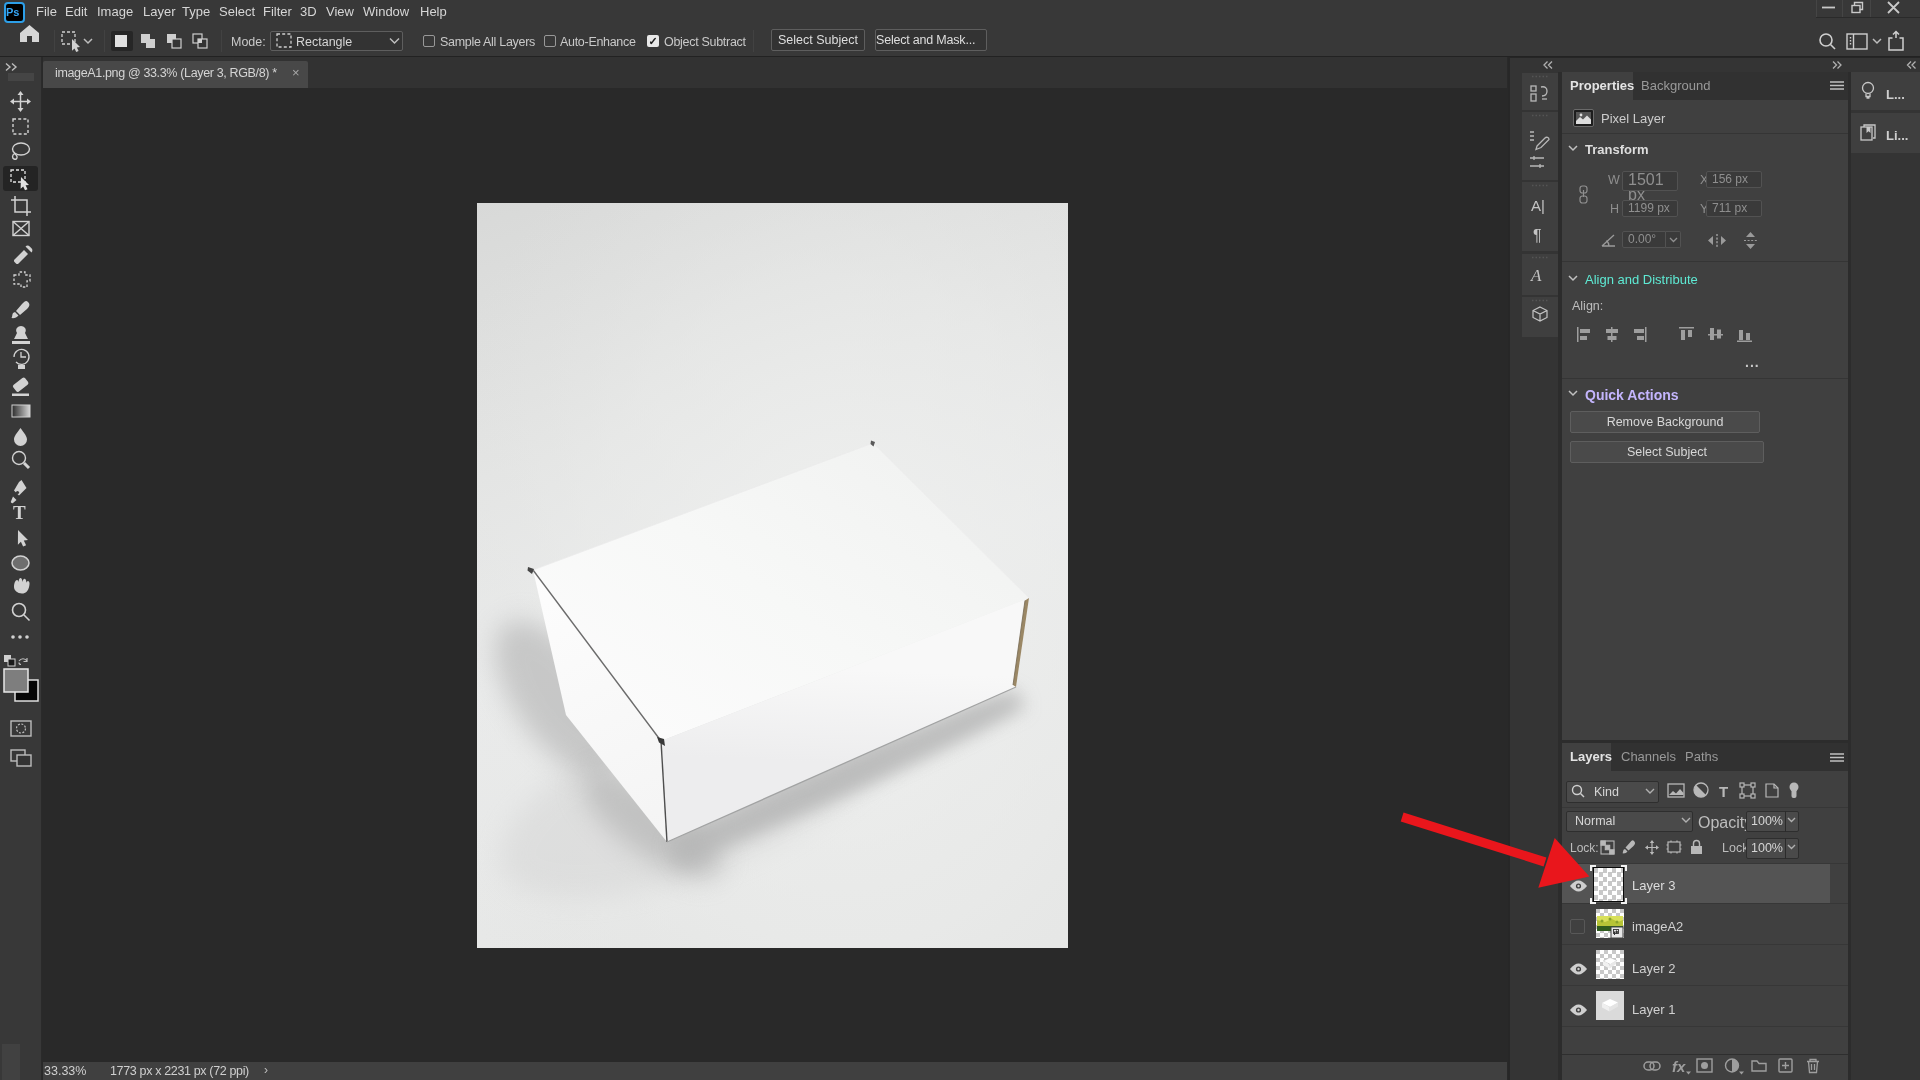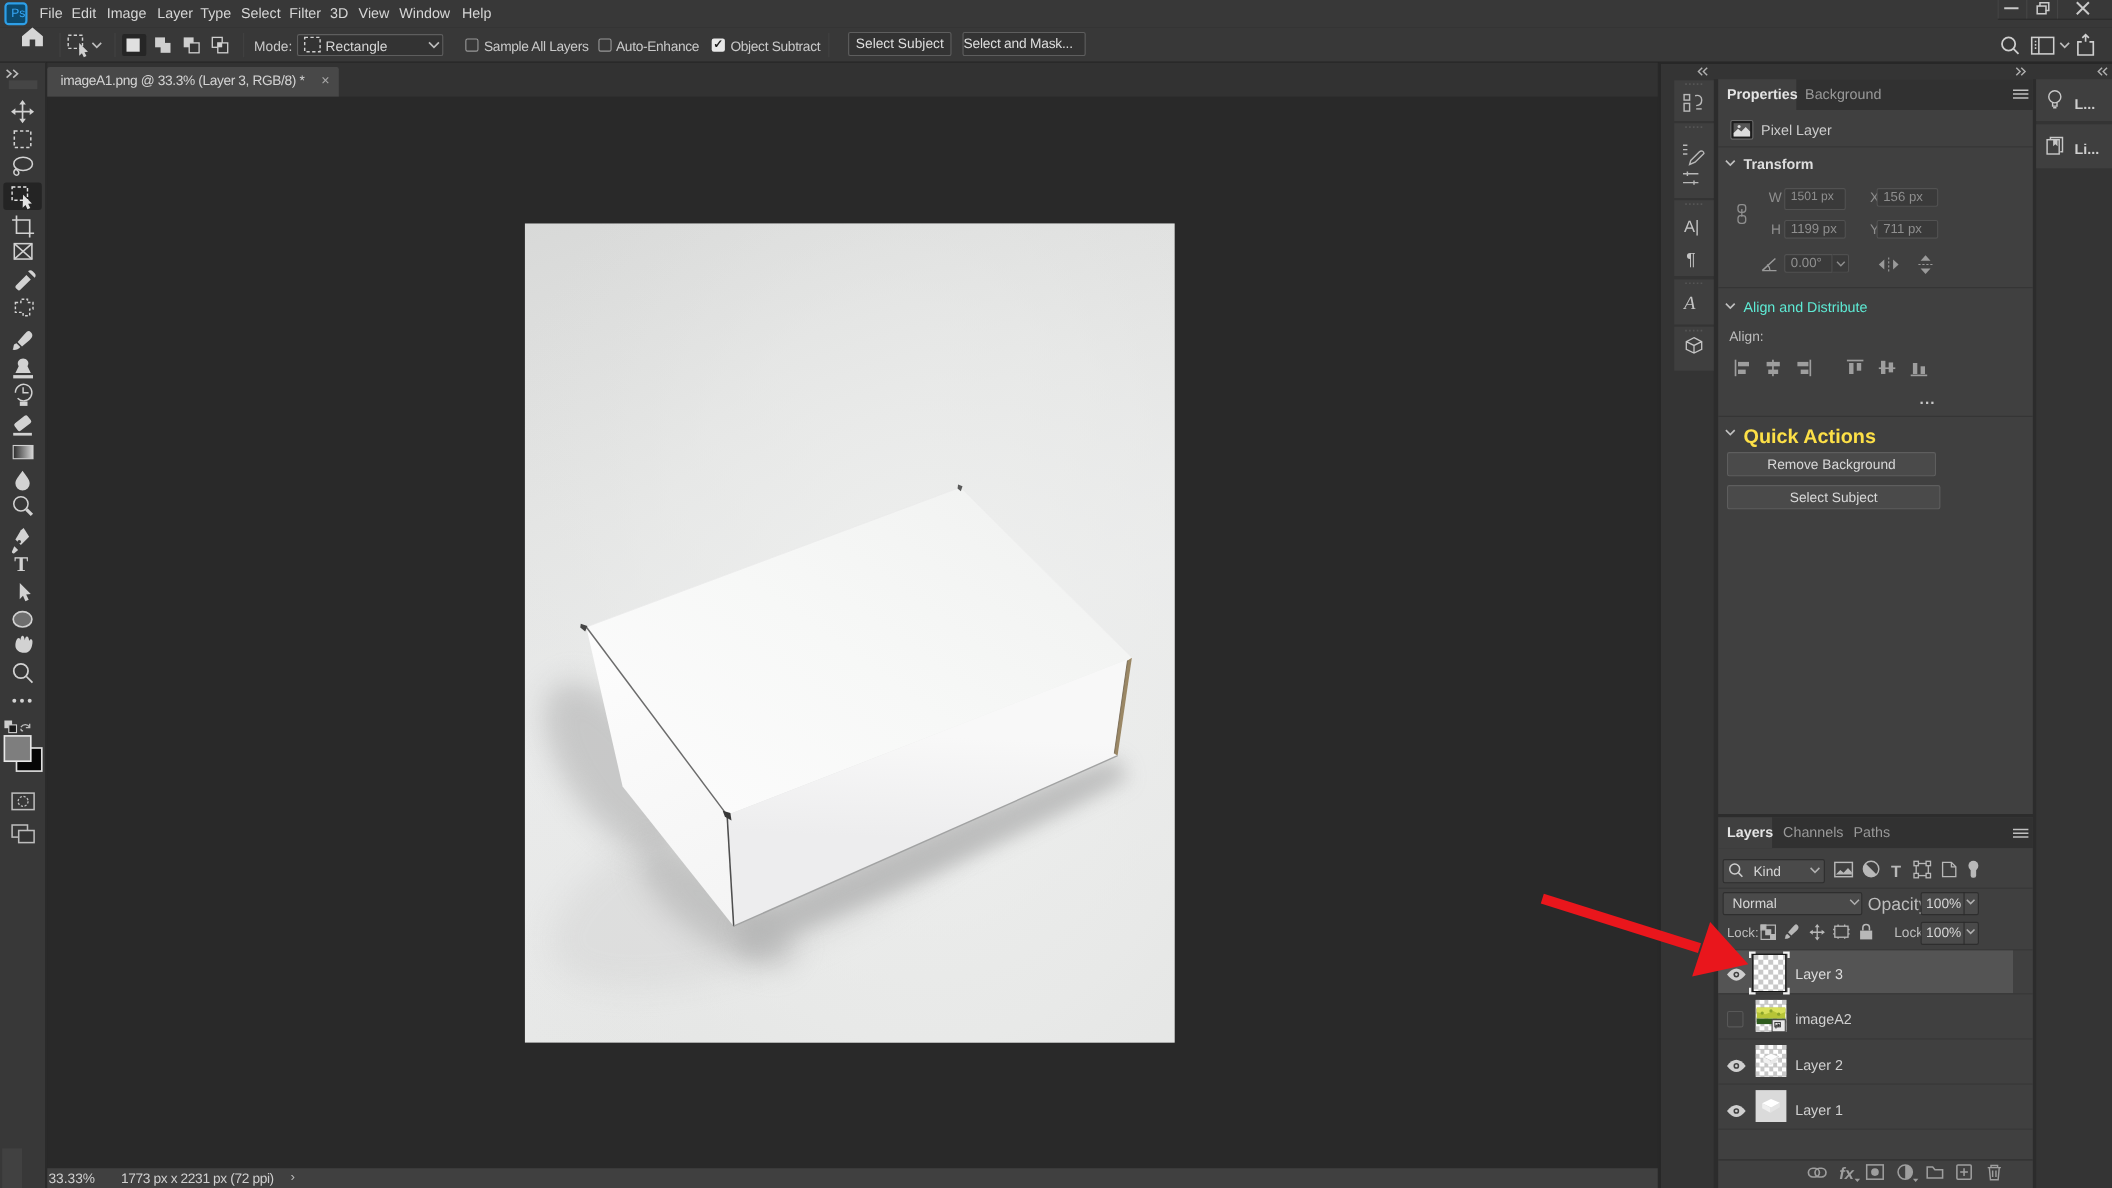--- a/index.html
+++ b/index.html
@@ -3,21 +3,21 @@
 *{margin:0;padding:0;box-sizing:border-box}
 html,body{width:1920px;height:1080px;overflow:hidden;background:#292929;font-family:"Liberation Sans",sans-serif}
 .abs{position:absolute}
 #app{position:absolute;left:0;top:0;width:1920px;height:1080px}
 .t{position:absolute;white-space:nowrap}
 </style></head>
 <body>
 <div id="app">
 
 <div class="abs" style="left:0;top:0;width:1920px;height:25px;background:#383838"></div>
-<div class="abs" style="left:4px;top:2px;width:21px;height:21px;background:#0c4a6e;border:2px solid #2d9fe8;border-radius:4px;color:#37a6f5;font-size:11px;font-weight:normal;text-align:right;line-height:17px">Ps</div>
+<div class="abs" style="left:4px;top:2px;width:21px;height:21px;background:#000000;border:2px solid #2d9fe8;border-radius:4px;color:#37a6f5;font-size:11px;font-weight:bold;text-align:left;line-height:17px">Ps</div>
 <div id="menus" style="position:absolute;top:0;height:25px;font-size:13px;color:#d6d6d6">
 <span class="t" style="left:36px;top:4px">File</span>
 <span class="t" style="left:65px;top:4px">Edit</span>
 <span class="t" style="left:97px;top:4px">Image</span>
 <span class="t" style="left:143px;top:4px">Layer</span>
 <span class="t" style="left:182px;top:4px">Type</span>
 <span class="t" style="left:219px;top:4px">Select</span>
 <span class="t" style="left:263px;top:4px">Filter</span>
 <span class="t" style="left:300px;top:4px">3D</span>
 <span class="t" style="left:326px;top:4px">View</span>
@@ -139,32 +139,32 @@
 <span class="t" style="left:1641px;top:78px;font-size:13px;color:#999999">Background</span>
 <div class="abs" style="left:1573px;top:109px;width:21px;height:18px;background:#1d1d1d;border:1px solid #6a6a6a;border-radius:2px"></div>
 <span class="t" style="left:1601px;top:111px;font-size:13px;color:#cccccc">Pixel Layer</span>
 <div class="abs" style="left:1562px;top:133px;width:286px;height:1px;background:#353535"></div>
 <span class="t" style="left:1585px;top:142px;font-size:13px;font-weight:bold;color:#dedede">Transform</span>
 
 <span class="t" style="left:1608px;top:173px;font-size:12.5px;color:#8f8f8f">W</span>
 <span class="t" style="left:1700px;top:173px;font-size:12.5px;color:#8f8f8f">X</span>
 <span class="t" style="left:1610px;top:202px;font-size:12.5px;color:#8f8f8f">H</span>
 <span class="t" style="left:1700px;top:202px;font-size:12.5px;color:#8f8f8f">Y</span>
-<div class="abs" style="left:1622px;top:171px;width:56px;height:20px;background:#3a3a3a;border:1px solid #525252;border-radius:2px;font-size:11px;color:#8f8f8f;line-height:15px;padding-left:5px">1501 px</div>
+<div class="abs" style="left:1622px;top:171px;width:56px;height:20px;background:#3a3a3a;border:1px solid #525252;border-radius:2px;font-size:16px;color:#8f8f8f;line-height:15px;padding-left:5px">1501 px</div>
 <div class="abs" style="left:1706px;top:171px;width:56px;height:17px;background:#3a3a3a;border:1px solid #525252;border-radius:2px;font-size:12px;color:#8f8f8f;line-height:15px;padding-left:5px">156 px</div>
 <div class="abs" style="left:1622px;top:200px;width:56px;height:17px;background:#3a3a3a;border:1px solid #525252;border-radius:2px;font-size:12px;color:#8f8f8f;line-height:15px;padding-left:5px">1199 px</div>
 <div class="abs" style="left:1706px;top:200px;width:56px;height:17px;background:#3a3a3a;border:1px solid #525252;border-radius:2px;font-size:12px;color:#8f8f8f;line-height:15px;padding-left:5px">711 px</div>
 <div class="abs" style="left:1622px;top:231px;width:44px;height:17px;background:#3a3a3a;border:1px solid #525252;border-radius:2px 0 0 2px;font-size:12px;color:#8f8f8f;line-height:15px;padding-left:5px">0.00°</div>
 <div class="abs" style="left:1666px;top:231px;width:15px;height:17px;background:#3a3a3a;border:1px solid #525252;border-left:none;border-radius:0 2px 2px 0"></div>
 <div class="abs" style="left:1562px;top:261px;width:286px;height:1px;background:#353535"></div>
 <span class="t" style="left:1585px;top:272px;font-size:13px;font-weight:normal;color:#5eead4">Align and Distribute</span>
 <span class="t" style="left:1572px;top:299px;font-size:12.5px;color:#bdbdbd">Align:</span>
 <span class="t" style="left:1745px;top:354px;font-size:14px;font-weight:bold;color:#c8c8c8;letter-spacing:1px">...</span>
 <div class="abs" style="left:1562px;top:378px;width:286px;height:1px;background:#353535"></div>
-<span class="t" style="left:1585px;top:387px;font-size:18px;font-weight:bold;color:#fde047">Quick Actions</span>
+<span class="t" style="left:1585px;top:387px;font-size:14px;font-weight:bold;color:#c4b5fd">Quick Actions</span>
 <div class="abs" style="left:1570px;top:411px;width:190px;height:22px;background:#4a4a4a;border:1px solid #5e5e5e;border-radius:2px;font-size:12.5px;color:#d8d8d8;text-align:center;line-height:20px">Remove Background</div>
 <div class="abs" style="left:1570px;top:441px;width:194px;height:22px;background:#4a4a4a;border:1px solid #5e5e5e;border-radius:2px;font-size:12.5px;color:#d8d8d8;text-align:center;line-height:20px">Select Subject</div>
 
 <div class="abs" style="left:1562px;top:743px;width:286px;height:337px;background:#404040" id="layerspanel"></div>
 <div class="abs" style="left:1562px;top:743px;width:286px;height:28px;background:#313131"></div>
 <div class="abs" style="left:1562px;top:743px;width:49px;height:28px;background:#404040"></div>
 <span class="t" style="left:1570px;top:749px;font-size:13px;font-weight:bold;color:#e4e4e4">Layers</span>
 <span class="t" style="left:1621px;top:749px;font-size:13px;color:#999999">Channels</span>
 <span class="t" style="left:1685px;top:749px;font-size:13px;color:#999999">Paths</span>
 

